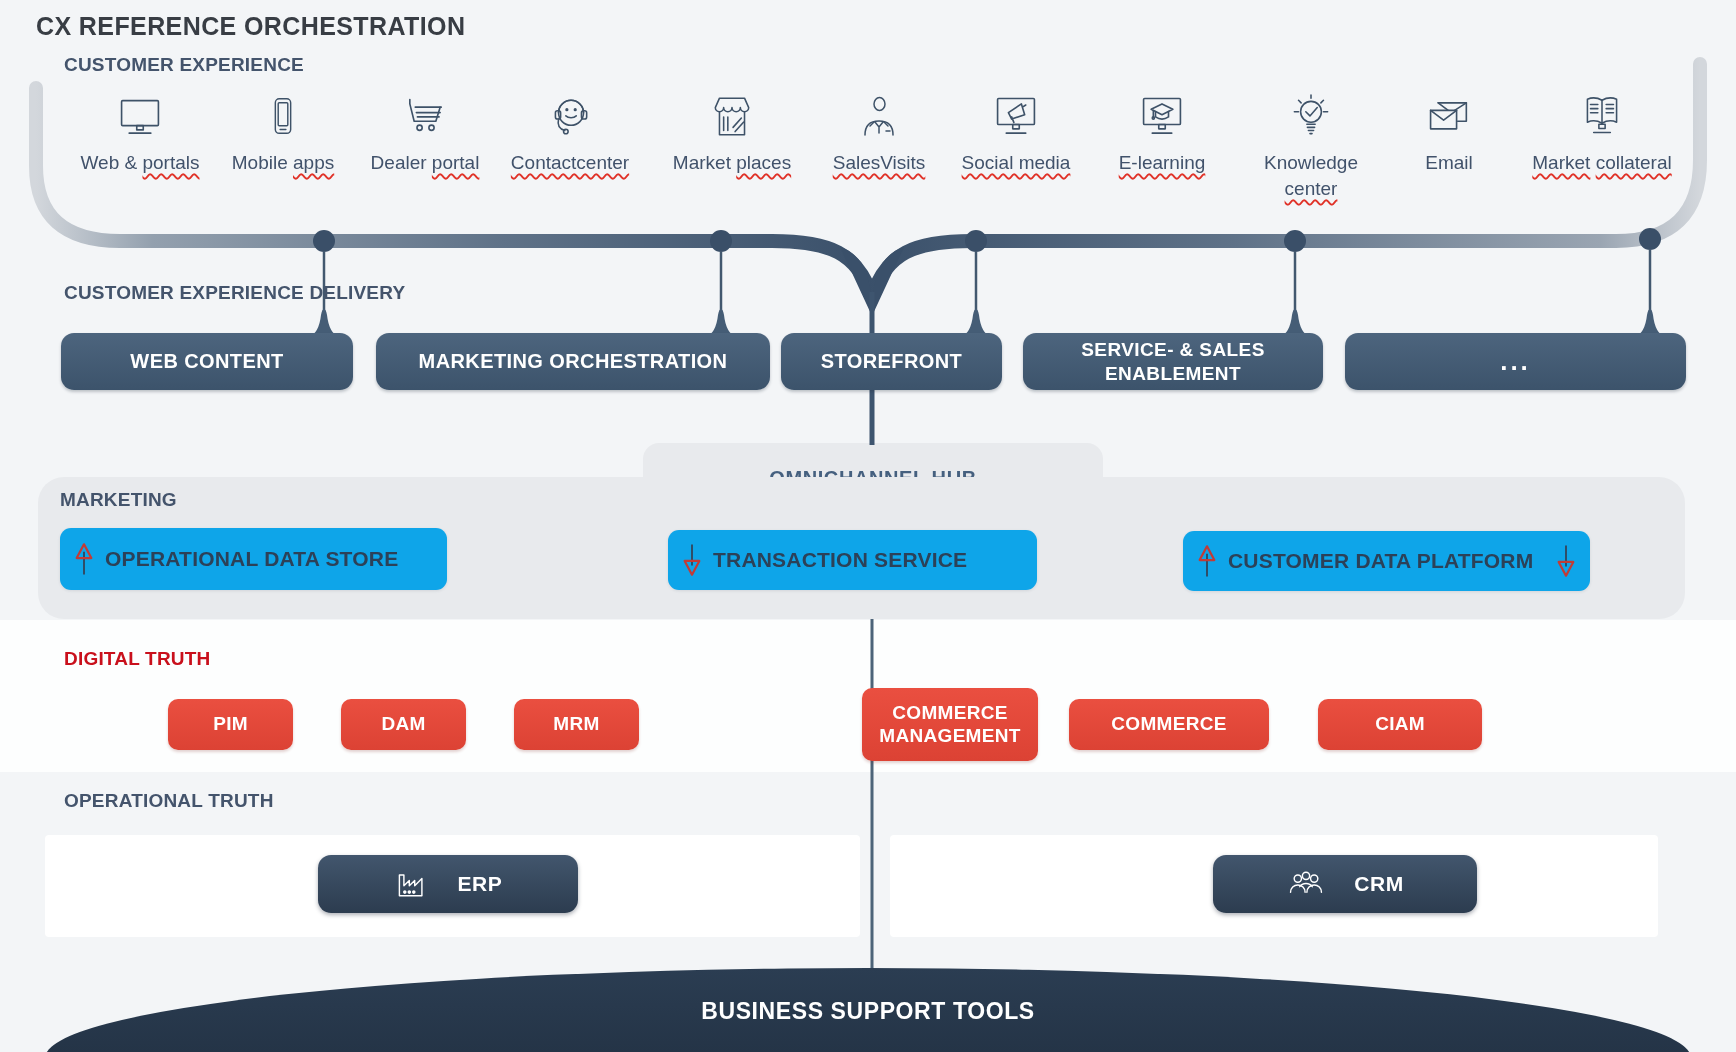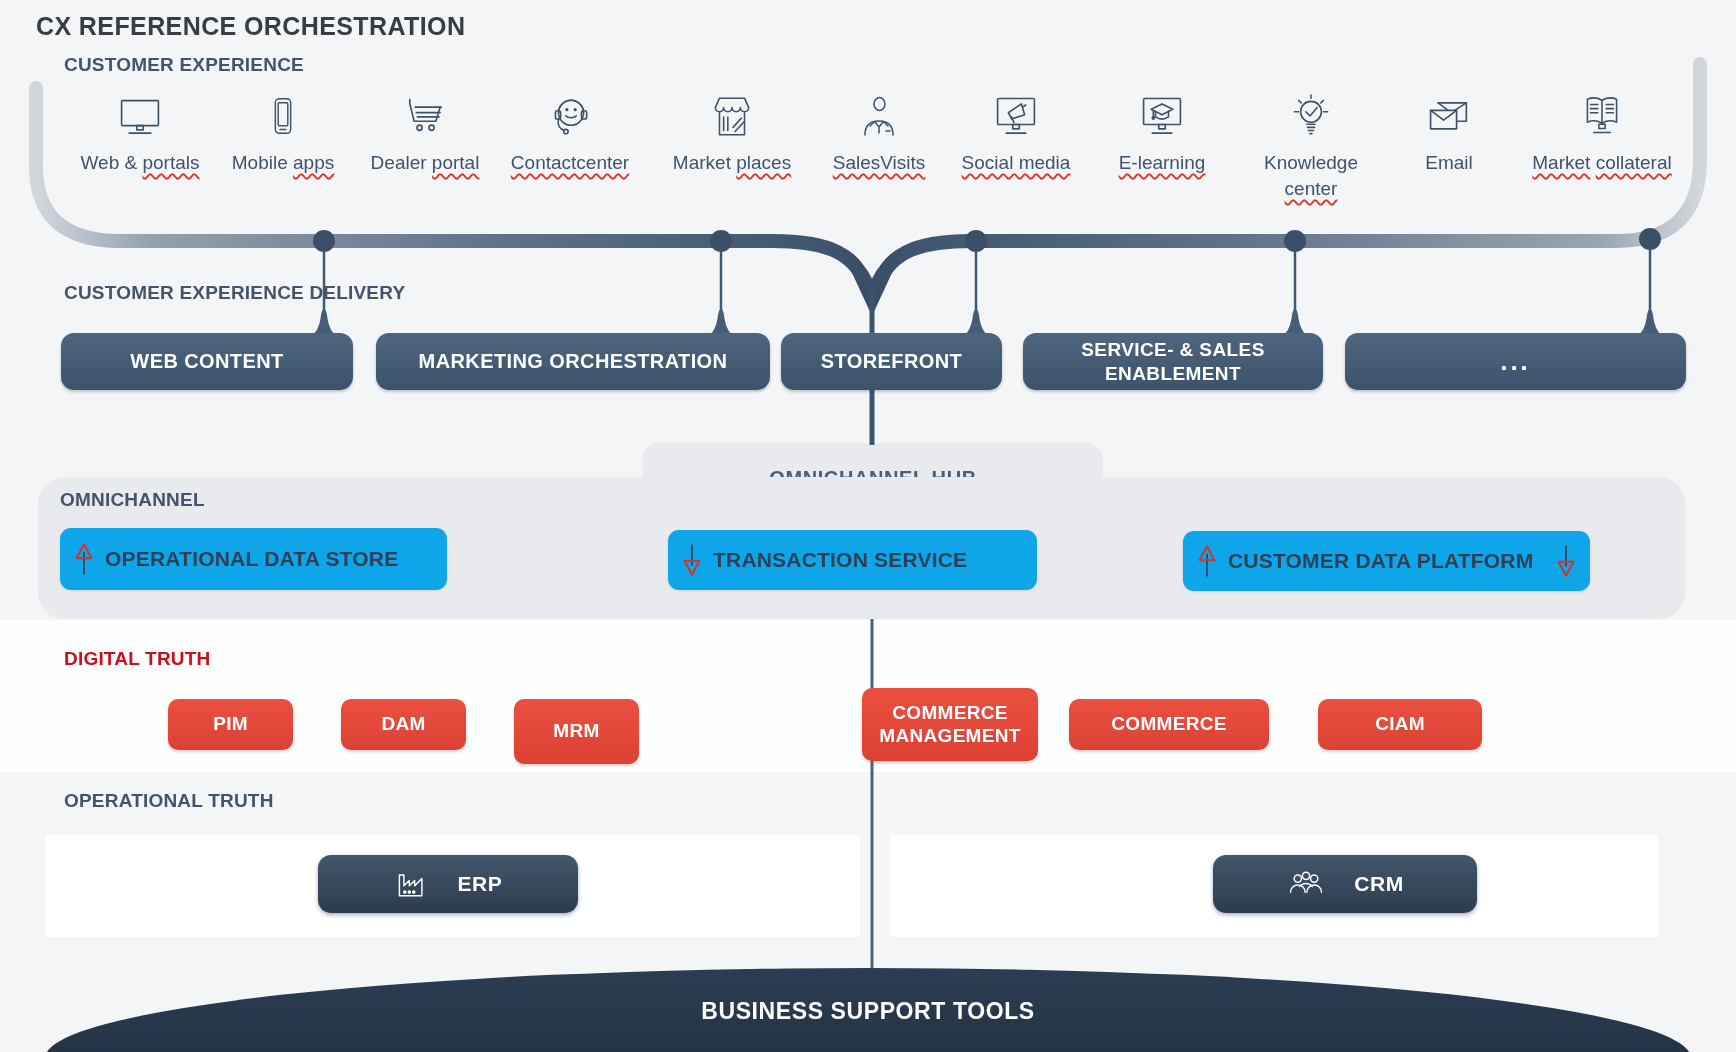--- a/index.html
+++ b/index.html
@@ -106,21 +106,21 @@
     <path d="M706,337 Q716,333 718,315 Q719,309 721,309 Q723,309 724,315 Q726,333 736,337 Z"></path>
     <path d="M961,337 Q971,333 973,315 Q974,309 976,309 Q978,309 979,315 Q981,333 991,337 Z"></path>
     <path d="M1280,337 Q1290,333 1292,315 Q1293,309 1295,309 Q1297,309 1298,315 Q1300,333 1310,337 Z"></path>
     <path d="M1635,337 Q1645,333 1647,315 Q1648,309 1650,309 Q1652,309 1653,315 Q1655,333 1665,337 Z"></path>
   </g>
 </svg>
 
 <div class="abs page-title z2">CX REFERENCE ORCHESTRATION</div>
 <div class="abs sec-label z2" style="left:64px;top:54px;">CUSTOMER EXPERIENCE</div>
 <div class="abs sec-label z2" style="left:64px;top:282px;">CUSTOMER EXPERIENCE DELIVERY</div>
-<div class="abs sec-label z2" style="left:60px;top:489px;">OMNICHANNEL</div>
+<div class="abs sec-label z2" style="left:60px;top:489px;">MARKETING</div>
 <div class="abs sec-label red z2" style="left:64px;top:648px;">DIGITAL TRUTH</div>
 <div class="abs sec-label z2" style="left:64px;top:790px;">OPERATIONAL TRUTH</div>
 
 <div class="abs channel z2" style="left:65px">
   <div class="ch-icon">
     <svg width="52" height="46" viewBox="0 0 48 42">
         <rect x="7" y="5" width="34" height="23" rx="1"></rect>
         <path d="M21,28 h6 v4 h-6 z M14,35 h20"></path>
       </svg>
   </div>
@@ -282,21 +282,21 @@
       <path d="M4,21 L12,36 L20,21 Z" fill="none" stroke="#c23b36" stroke-width="2.4" stroke-linejoin="round"></path>
     </svg>
 </div>
 
 <div class="abs redbtn z2" style="left:168px;top:699px;width:125px;height:51px;">
     <span>PIM</span>
   </div>
 <div class="abs redbtn z2" style="left:341px;top:699px;width:125px;height:51px;">
     <span>DAM</span>
   </div>
-<div class="abs redbtn z2" style="left:514px;top:699px;width:125px;height:65px;">
+<div class="abs redbtn z2" style="left:514px;top:699px;width:125px;height:51px;">
     <span>MRM</span>
   </div>
 <div class="abs redbtn z2" style="left:862px;top:688px;width:176px;height:73px;">
     <span>COMMERCE MANAGEMENT</span>
   </div>
 <div class="abs redbtn z2" style="left:1069px;top:699px;width:200px;height:51px;">
     <span>COMMERCE</span>
   </div>
 <div class="abs redbtn z2" style="left:1318px;top:699px;width:164px;height:51px;">
     <span>CIAM</span>

